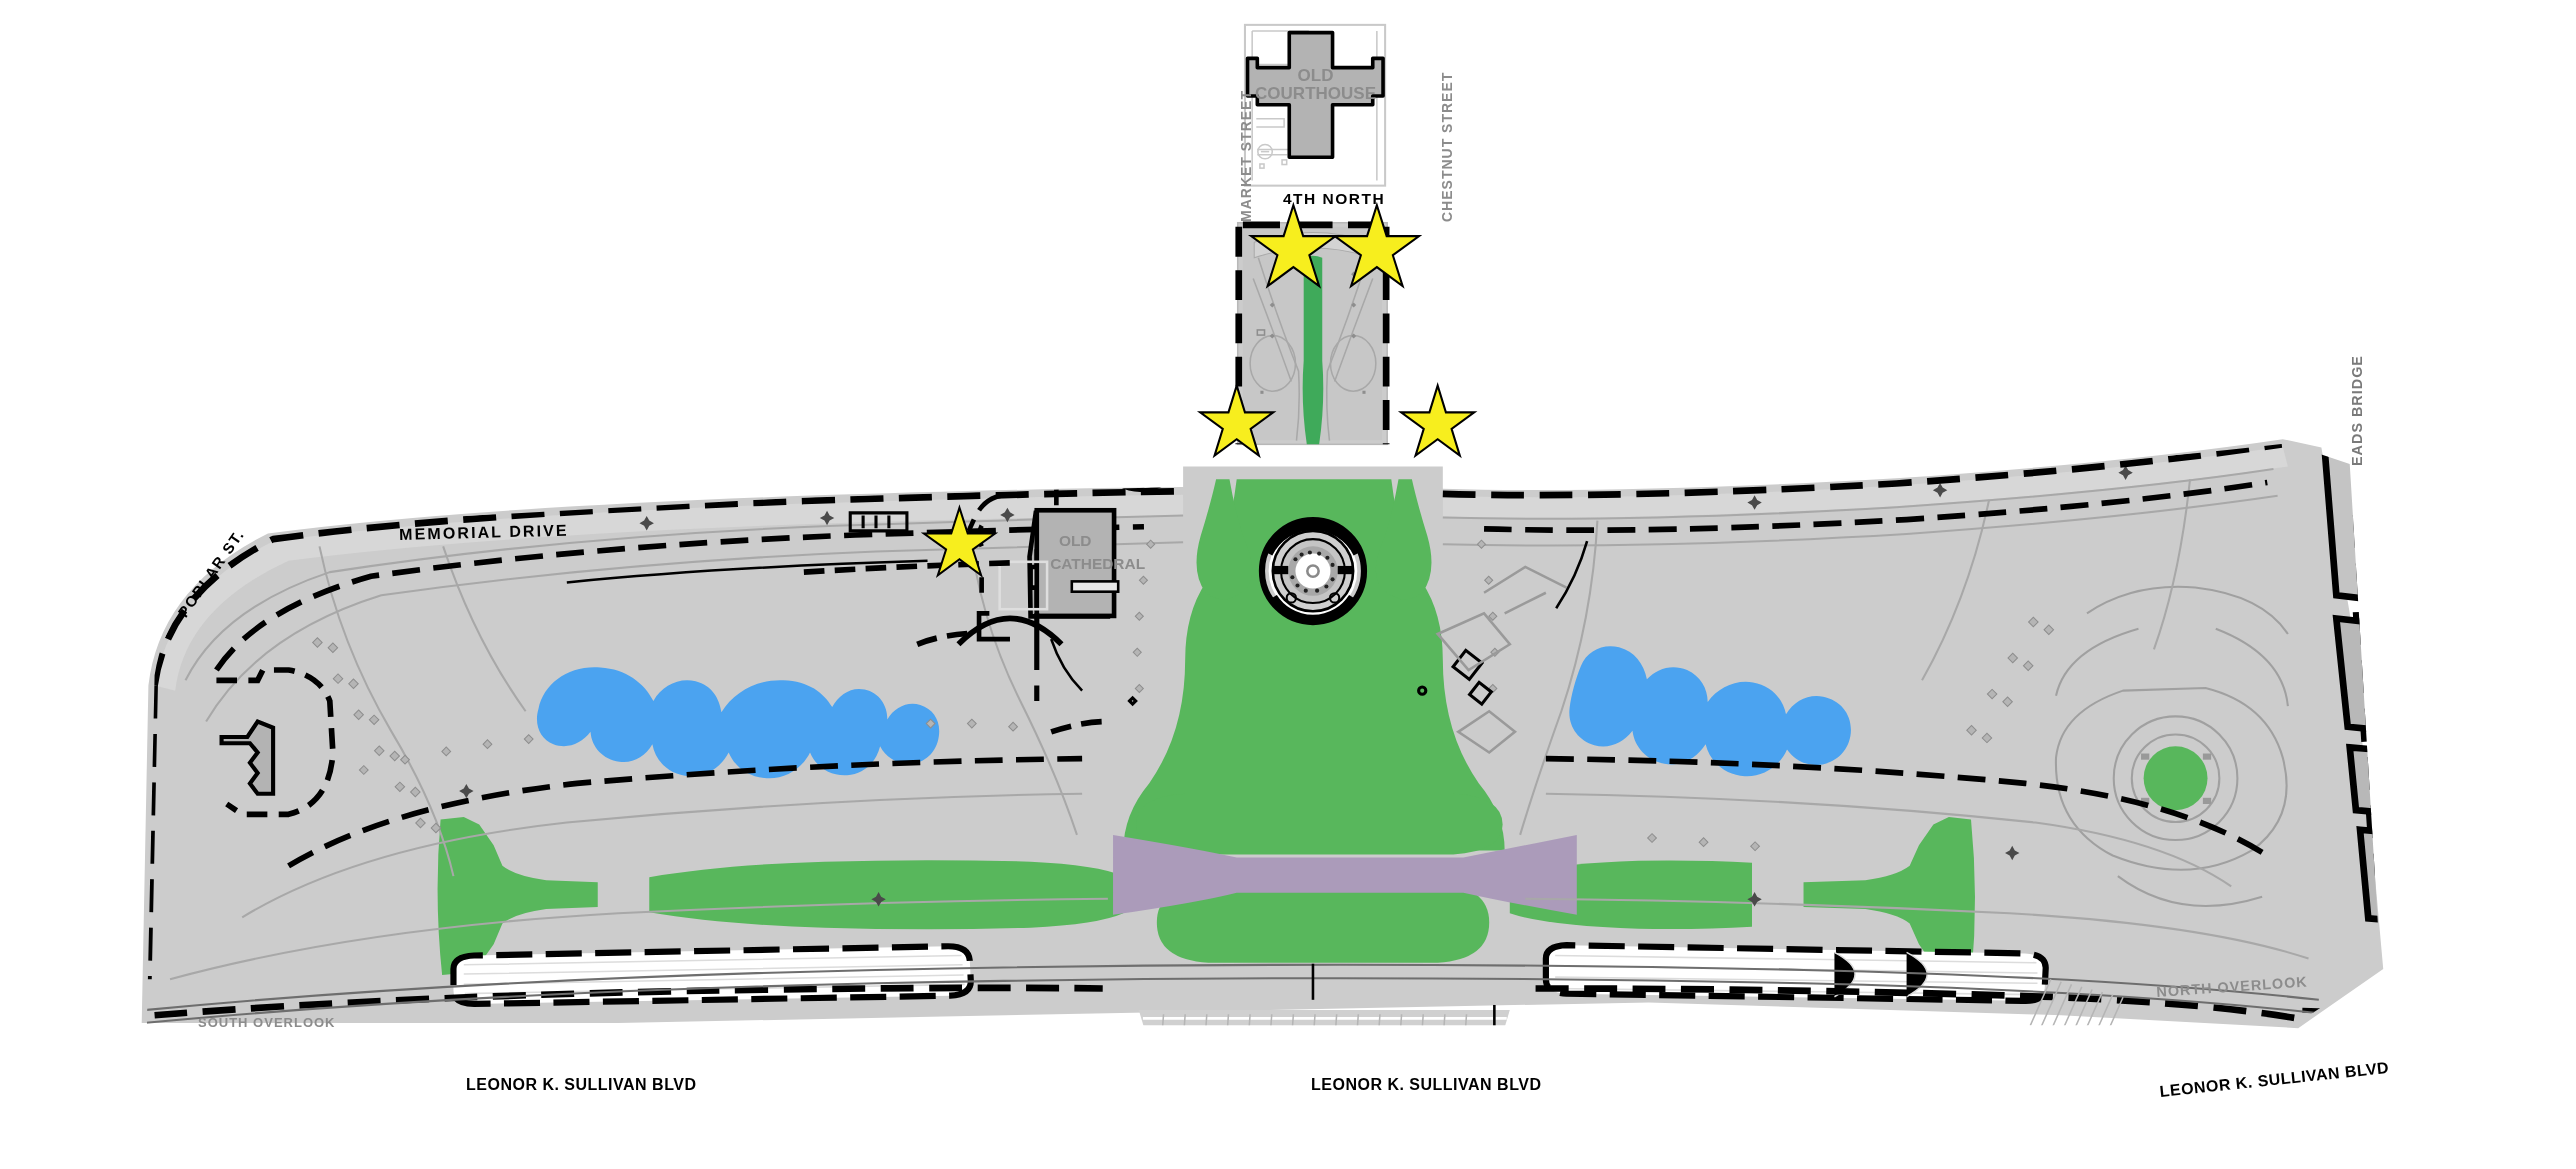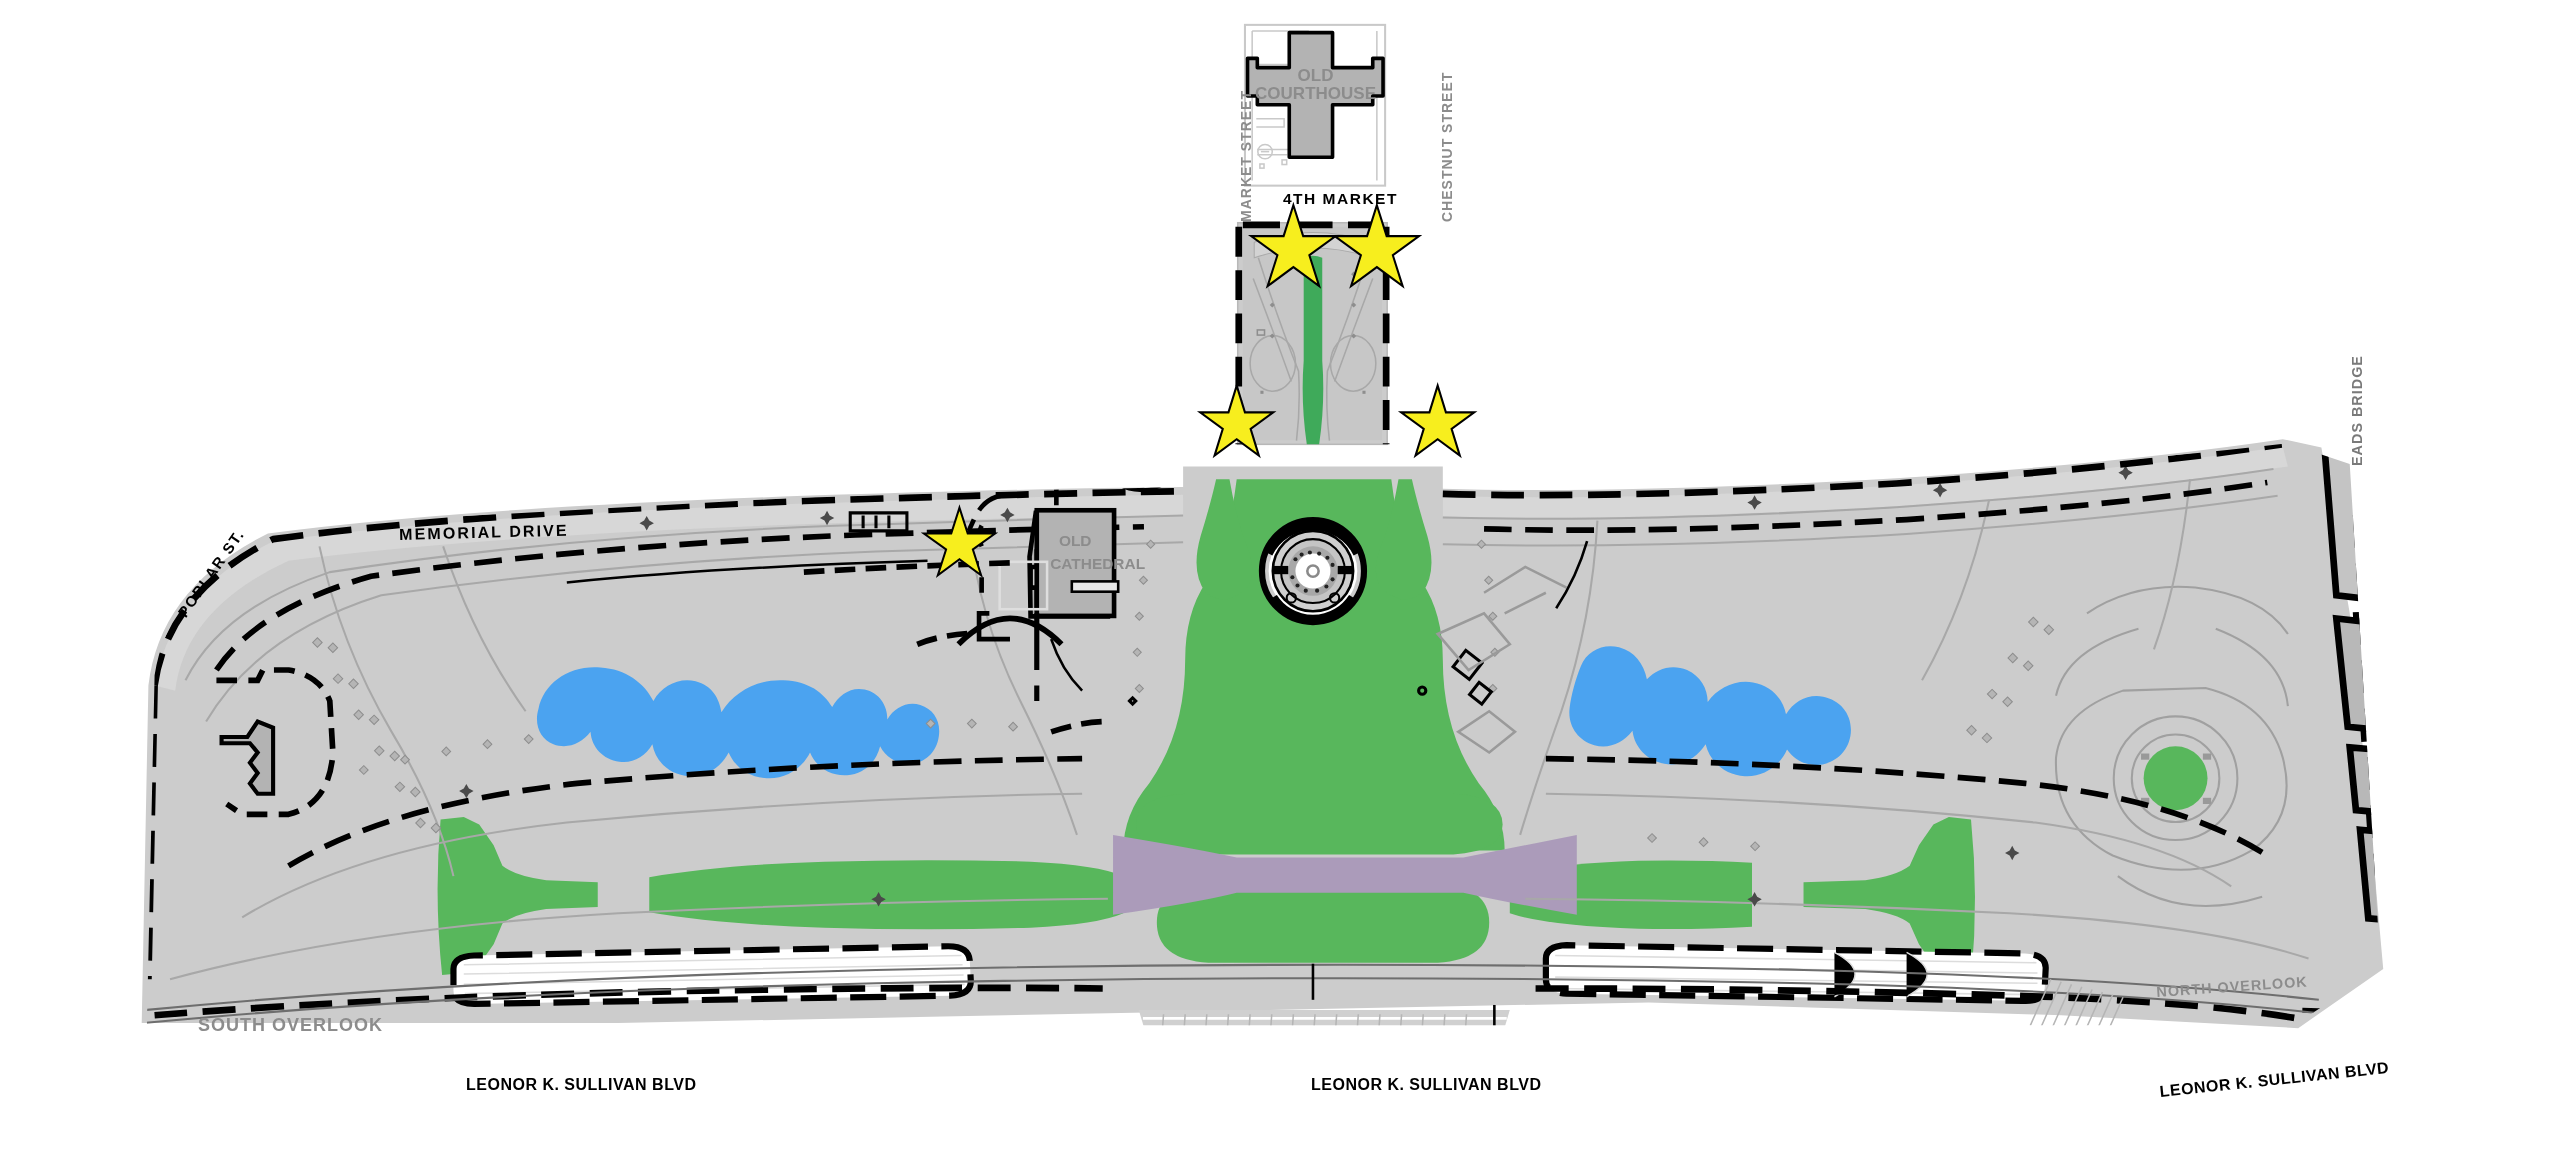--- a/index.html
+++ b/index.html
@@ -478,33 +478,33 @@
 
   <g>
     <polygon points="2510,398 2529,458 2592,458 2541,495 2560,555 2510,518 2460,555 2479,495 2428,458 2491,458" fill="#f7ee1e" stroke="#000000" stroke-width="4"></polygon>
     <polygon points="2672,398 2691,458 2754,458 2703,495 2722,555 2672,518 2622,555 2641,495 2590,458 2653,458" fill="#f7ee1e" stroke="#000000" stroke-width="4"></polygon>
     <polygon points="2400,748 2416,800 2471,800 2427,832 2443,884 2400,852 2357,884 2373,832 2329,800 2384,800" fill="#f7ee1e" stroke="#000000" stroke-width="4"></polygon>
     <polygon points="2790,748 2806,800 2861,800 2817,832 2833,884 2790,852 2747,884 2763,832 2719,800 2774,800" fill="#f7ee1e" stroke="#000000" stroke-width="4"></polygon>
     <polygon points="1862,985 1878,1035 1931,1035 1888,1066 1904,1116 1862,1085 1820,1116 1836,1066 1793,1035 1846,1035" fill="#f7ee1e" stroke="#000000" stroke-width="4"></polygon>
   </g>
 </svg>
 
-<div class="lbl lbl-black" style="left:1283px;top:191px;font-size:15.5px;letter-spacing:1.5px;">4TH MARKET</div>
+<div class="lbl lbl-black" style="left:1283px;top:191px;font-size:15.5px;letter-spacing:1.5px;">4TH NORTH</div>
 
 <div class="lbl lbl-gray cond" style="left:1239px;top:222px;font-size:14px;letter-spacing:1px;transform:rotate(-90deg);transform-origin:left top;">MARKET STREET</div>
 
 <div class="lbl lbl-gray cond" style="left:1440px;top:222px;font-size:14px;letter-spacing:1px;transform:rotate(-90deg);transform-origin:left top;">CHESTNUT STREET</div>
 
 <div class="lbl lbl-black" style="left:399px;top:527px;font-size:16px;letter-spacing:2.1px;transform:rotate(-1.5deg);transform-origin:left top;">MEMORIAL DRIVE</div>
 
 <div class="lbl lbl-black" style="left:175px;top:611px;font-size:15px;letter-spacing:1.5px;transform:rotate(-55deg);transform-origin:left top;">POPLAR ST.</div>
 
 <div class="lbl" style="left:2350px;top:466px;font-size:14.4px;letter-spacing:1px;color:#7a7a7a;transform:rotate(-90deg);transform-origin:left top;">EADS BRIDGE</div>
 
-<div class="lbl lbl-gray" style="left:198px;top:1016px;font-size:18px;letter-spacing:1px;text-align:center;">SOUTH OVERLOOK</div>
+<div class="lbl lbl-gray" style="left:198px;top:1016px;font-size:13px;letter-spacing:1px;text-align:center;">SOUTH OVERLOOK</div>
 
 <div class="lbl lbl-gray" style="left:2156px;top:985px;font-size:14.4px;letter-spacing:1px;transform:rotate(-4deg);transform-origin:left top;">NORTH OVERLOOK</div>
 
 <div class="lbl lbl-black" style="left:466px;top:1077px;font-size:16px;letter-spacing:0.5px;">LEONOR K. SULLIVAN BLVD</div>
 
 <div class="lbl lbl-black" style="left:1311px;top:1077px;font-size:16px;letter-spacing:0.5px;">LEONOR K. SULLIVAN BLVD</div>
 
 <div class="lbl lbl-black" style="left:2159px;top:1084px;font-size:16px;letter-spacing:0.5px;transform:rotate(-6deg);transform-origin:left top;">LEONOR K. SULLIVAN BLVD</div>
 
 </div>

